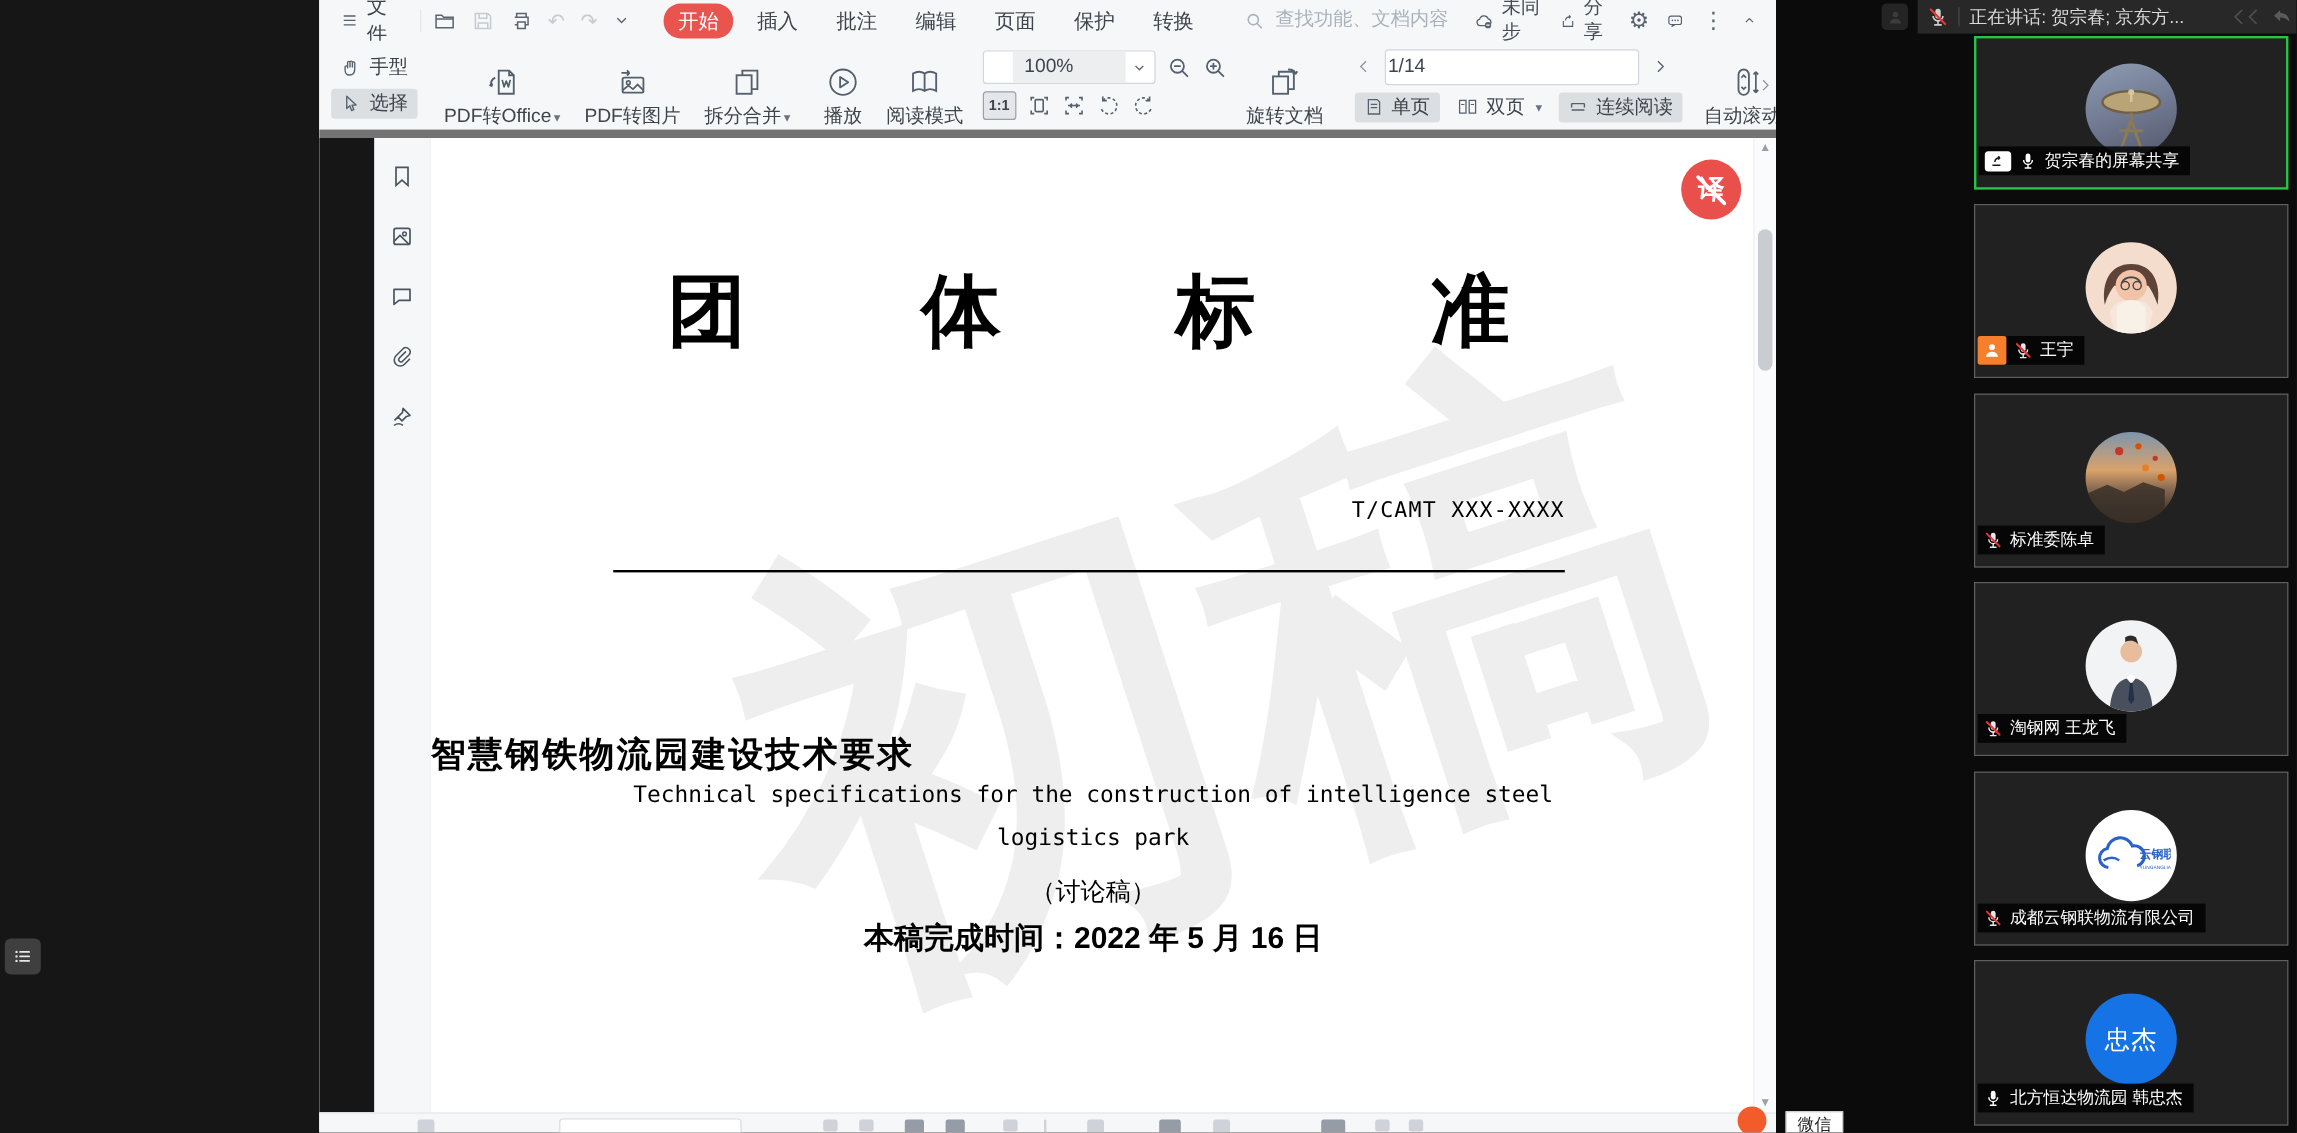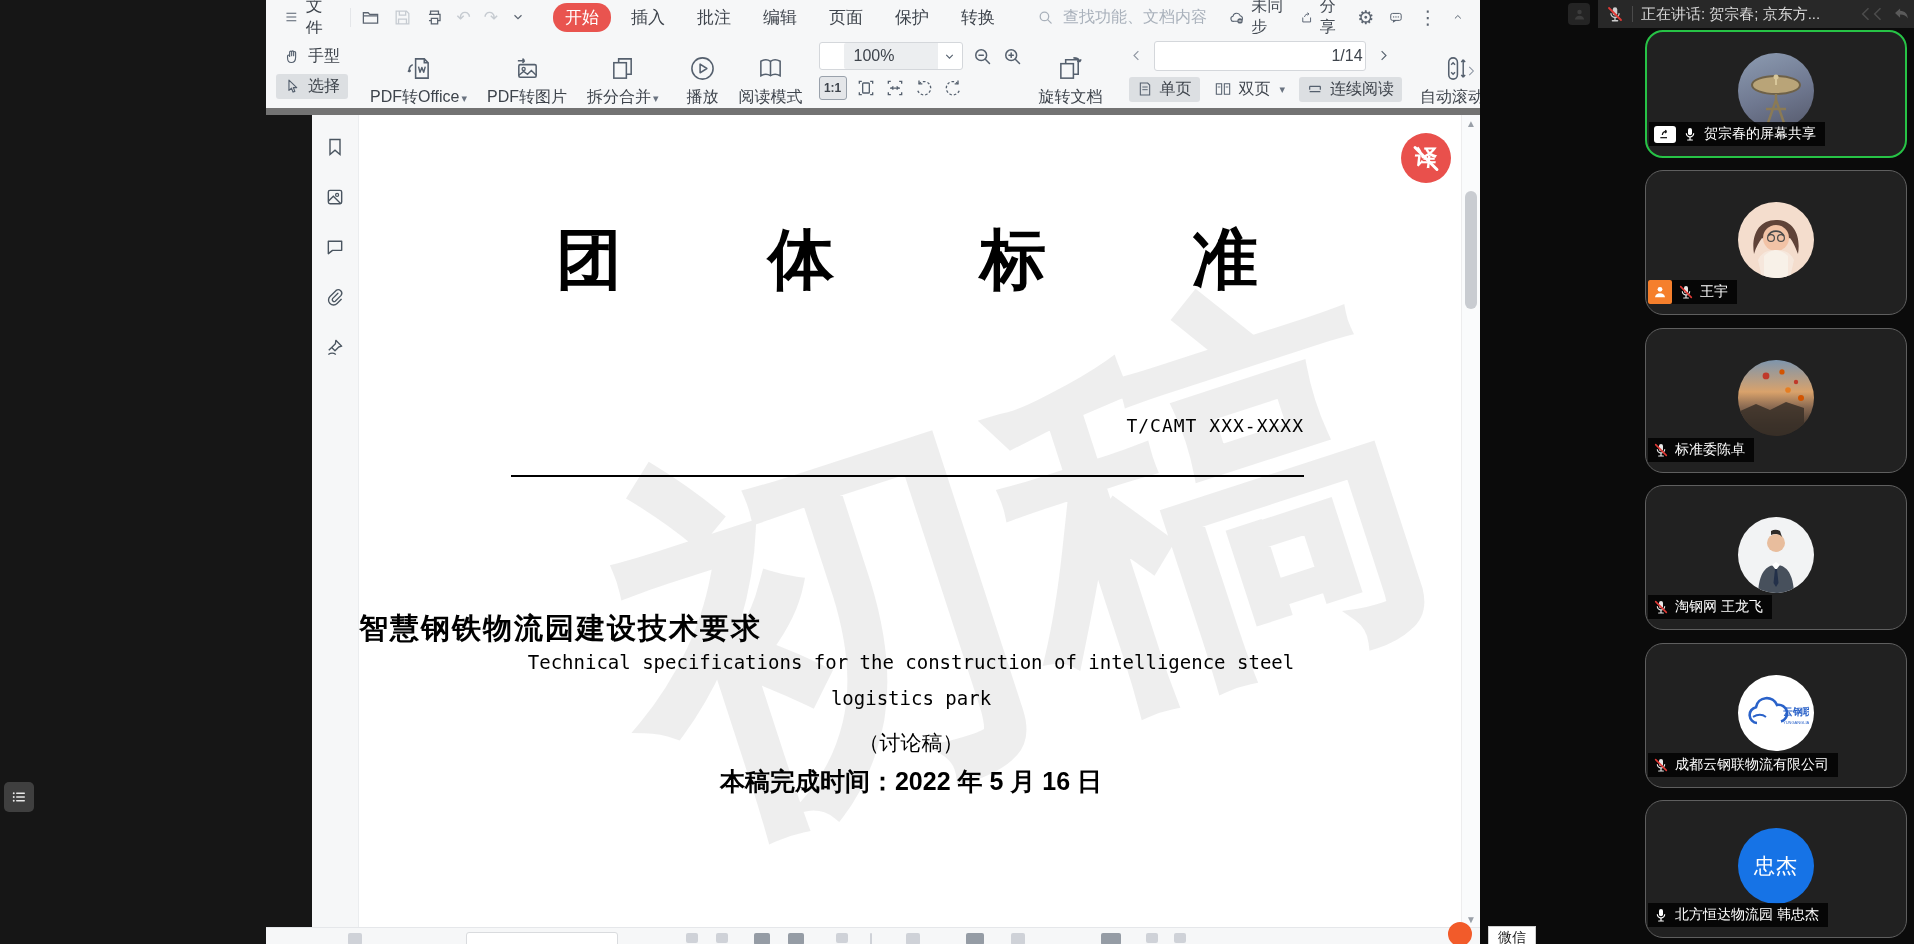--- a/index.html
+++ b/index.html
@@ -40,21 +40,21 @@
   .zoomgrp{display:flex;flex-direction:column;justify-content:center;gap:6px;padding:0 6px;}
   .zrow{display:flex;align-items:center;gap:9px;}
   .zoomsel{width:118px;height:26px;border:1px solid #d4d7db;border-radius:3px;background:#fff;
            display:flex;align-items:center;font-size:16px;color:#3e444c;padding-left:24px;}
   .zoomsel .val{flex:1;padding-left:10px;background:#eceef0;height:100%;display:flex;align-items:center;border-radius:2px 0 0 2px;}
   .zoomsel .dd{width:24px;display:flex;justify-content:center;}
   .sqbtn{height:22px;min-width:22px;display:flex;align-items:center;justify-content:center;border-radius:3px;}
   .sqbtn.sel{background:#e4e6e9;border:1px solid #99a1ab;font-size:12px;font-weight:bold;color:#3e444c;padding:0 2px;}
   .paggrp{display:flex;flex-direction:column;justify-content:center;gap:6px;padding:0 8px;}
   .pagenav{display:flex;align-items:center;gap:10px;}
-  .pageinput{width:206px;height:26px;border:1px solid #d4d7db;border-radius:3px;background:#fff;text-align:right;
+  .pageinput{width:206px;height:26px;border:1px solid #d4d7db;border-radius:3px;background:#fff;text-align:left;
              font-size:16px;color:#3e444c;font-family:"Liberation Sans",sans-serif;}
   .pmode{display:flex;align-items:center;gap:6px;}
   .expander{position:absolute;right:2px;top:30px;color:#8a93a0;}
   
   .body{flex:1;display:flex;min-height:0;}
   .gutter{width:46px;background:#161616;}
   .toolpanel{width:46px;background:#f6f7f8;border-right:1px solid #ebedef;display:flex;flex-direction:column;
              align-items:center;padding-top:22px;gap:30px;}
   .tp-btn{color:#4a5560;}
   .docview{flex:1;position:relative;background:#fff;overflow:hidden;}
@@ -88,21 +88,21 @@
   .sb-input{position:absolute;top:4px;left:200px;width:150px;height:14px;background:#fff;border:1px solid #d9dbde;border-radius:3px;}
   
   .meeting{position:absolute;left:1480px;top:0;width:434px;height:944px;background:#0b0b0b;overflow:hidden;}
   .banner{position:absolute;left:118px;top:0;width:316px;height:28px;background:#282828;display:flex;align-items:center;gap:8px;padding-left:8px;box-sizing:border-box;}
   .banner-txt{font-size:15px;color:#d9d9d9;white-space:nowrap;}
   .banner-div{width:1px;height:16px;background:#4a4a4a;}
   .banner-arrows{margin-left:auto;display:flex;align-items:center;gap:2px;padding-right:2px;color:#4c4c4c;}
   .meet-logo{position:absolute;left:88px;top:3px;width:22px;height:22px;border-radius:4px;background:#242424;
              display:flex;align-items:center;justify-content:center;color:#3c3c3c;}
   .tiles{position:absolute;left:165px;top:30px;width:262px;display:flex;flex-direction:column;}
-  .tile{position:relative;width:262px;border:1px solid #5f5f5f;border-radius:18px;background:#212121;
+  .tile{position:relative;width:262px;border:1px solid #5f5f5f;border-radius:0;background:#212121;
         box-sizing:border-box;flex:0 0 auto;}
   .tile.active{border:2px solid #27c346;}
   .avatar{position:absolute;left:50%;top:50%;transform:translate(-50%,-54%);width:76px;height:76px;border-radius:50%;
           overflow:hidden;display:flex;align-items:center;justify-content:center;}
   .av-blue{background:#1673e6;color:#fff;font-size:21px;letter-spacing:1px;}
   .av-logo{background:#fff;flex-direction:column;}
   .namebar{position:absolute;left:2px;bottom:10px;display:flex;align-items:center;gap:6px;background:rgba(0,0,0,.82);
            padding:3px 9px 3px 5px;max-width:250px;}
   .namebar .nm{font-size:14px;color:#fff;white-space:nowrap;overflow:hidden;text-overflow:ellipsis;}
   .hostbadge{width:24px;height:24px;background:#f57f2c;display:flex;align-items:center;justify-content:center;

